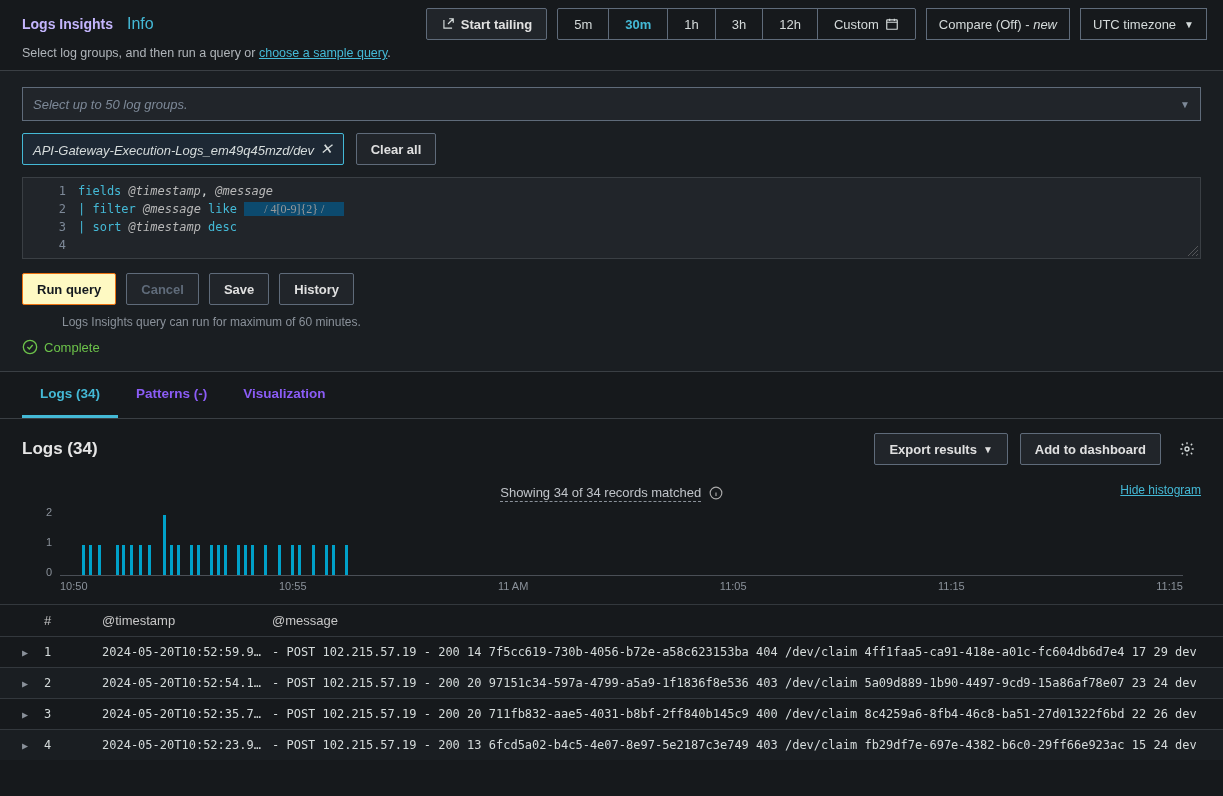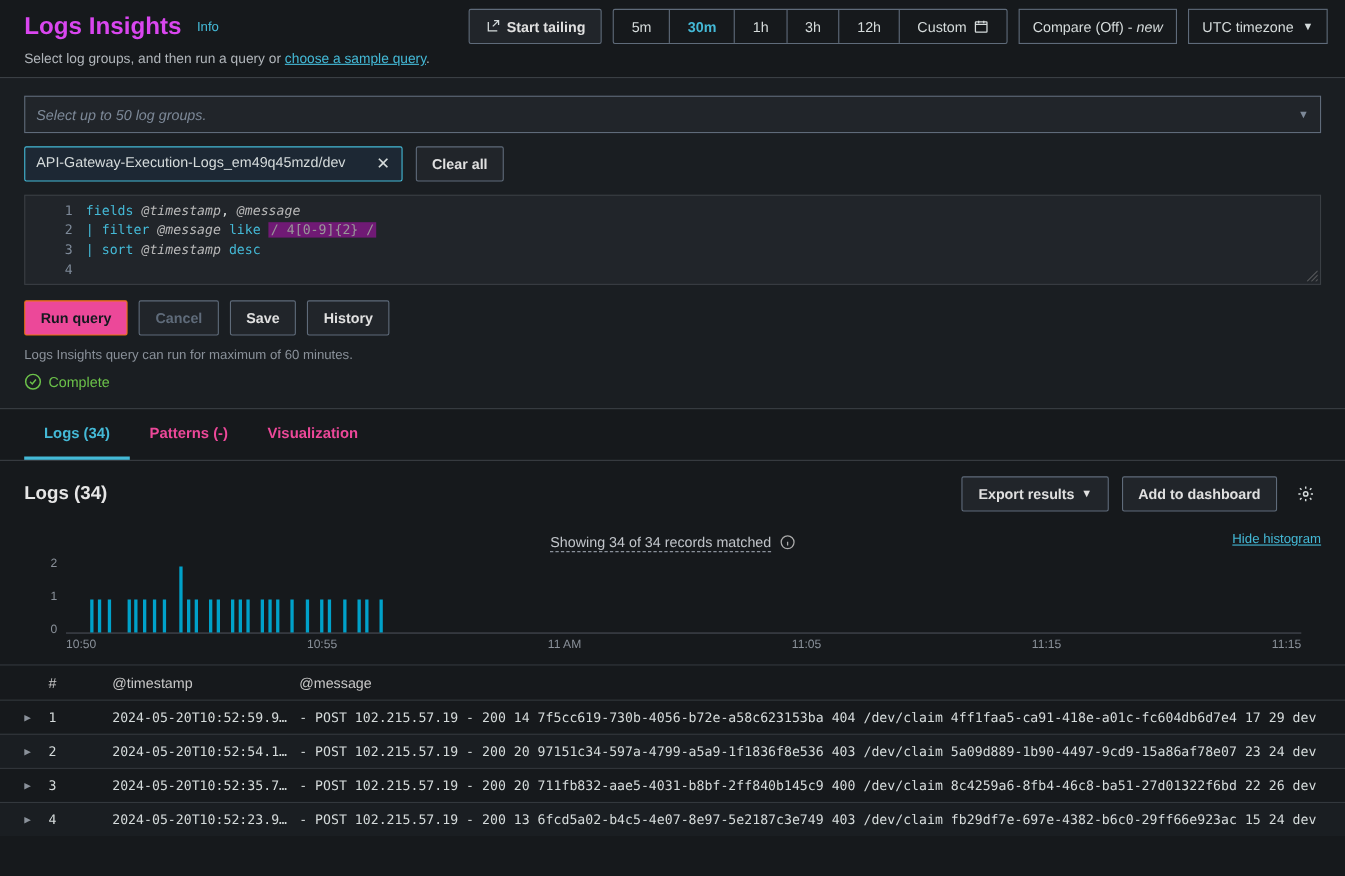--- a/index.html
+++ b/index.html
@@ -12,46 +12,46 @@
   height: 796px;
   overflow: hidden;
 }
 .top-bar {
   display: flex;
   align-items: center;
   padding: 8px 16px 0 22px;
   gap: 10px;
 }
 .page-title {
-  font-size: 22px;
+  font-size: 14px;
   font-weight: 700;
-  color: #d946ef;
+  color: #c4b5fd;
 }
 .info-link {
   color: #44b9d6;
-  font-size: 12px;
+  font-size: 16px;
   margin-left: 4px;
 }
 .spacer { flex: 1; }
 .btn {
   background: #21252a;
   border: 1px solid #5f6b7a;
   color: #e0e0e0;
   padding: 6px 14px;
   font-size: 13px;
   border-radius: 2px;
   cursor: pointer;
   display: inline-flex;
   align-items: center;
   gap: 6px;
   height: 32px;
   font-weight: 600;
 }
 .btn-primary {
-  background: #ec4899;
+  background: #fef9c3;
   border-color: #ec7211;
   color: #14191f;
   font-weight: 700;
 }
 .btn-ghost { border: none; background: transparent; }
 .time-seg {
   display: flex;
   border: 1px solid #5f6b7a;
   border-radius: 2px;
   overflow: hidden;
@@ -102,24 +102,25 @@
   justify-content: space-between;
   background: #21252a;
 }
 .chip {
   border: 1px solid #44b9d6;
   background: #1d2834;
   color: #d5dbdb;
   padding: 6px 10px;
   border-radius: 2px;
   display: inline-flex;
-  gap: 28px;
-  align-items: flex-start;
+  gap: 6px;
+  align-items: flex-end;
   font-size: 13px;
   margin-top: 12px;
+  font-style: italic;
 }
 .chip .x { color: #d5dbdb; font-size: 15px; cursor: pointer; }
 .code-editor {
   margin-top: 12px;
   background: #21252a;
   border: 1px solid #3a3f44;
   position: relative;
   padding: 4px 0;
 }
 .code-line {
@@ -131,44 +132,44 @@
 .gutter {
   width: 55px;
   text-align: right;
   padding-right: 12px;
   color: #7d8998;
 }
 .code { white-space: pre; }
 .kw { color: #44b9d6; }
 .id { color: #b8b8b8; font-style: italic; }
 .op { color: #44b9d6; }
-.rx { color: #999; background: #701a75; padding: 0 2px; }
+.rx { color: #999; background: #0c4a6e; padding: 0 20px; font-family: Liberation Serif, serif; }
 .resize-handle {
   position: absolute;
   bottom: 2px; right: 2px;
   width: 10px; height: 10px;
   opacity: 0.5;
 }
 .action-row { display: flex; gap: 10px; margin-top: 14px; }
 .btn[disabled] { color: #5f6b7a; cursor: not-allowed; }
-.footer-note { font-size: 12px; color: #8a919a; margin-top: 10px; }
+.footer-note { font-size: 12px; color: #8a919a; margin-top: 10px; margin-left: 40px; }
 .status-row {
   display: flex; align-items: center; gap: 6px;
   margin-top: 10px; color: #6cc24a; font-size: 13px;
 }
 .tabs {
   display: flex;
   padding: 0 22px;
   border-bottom: 1px solid #3a3f44;
 }
 .tab {
   padding: 14px 18px;
   font-size: 13.5px;
   font-weight: 700;
-  color: #ec4899;
+  color: #8b5cf6;
   cursor: pointer;
 }
 .tab.active {
   color: #44b9d6;
   border-bottom: 3px solid #44b9d6;
 }
 .results-header {
   display: flex; align-items: center; justify-content: space-between;
   padding: 14px 22px;
 }

